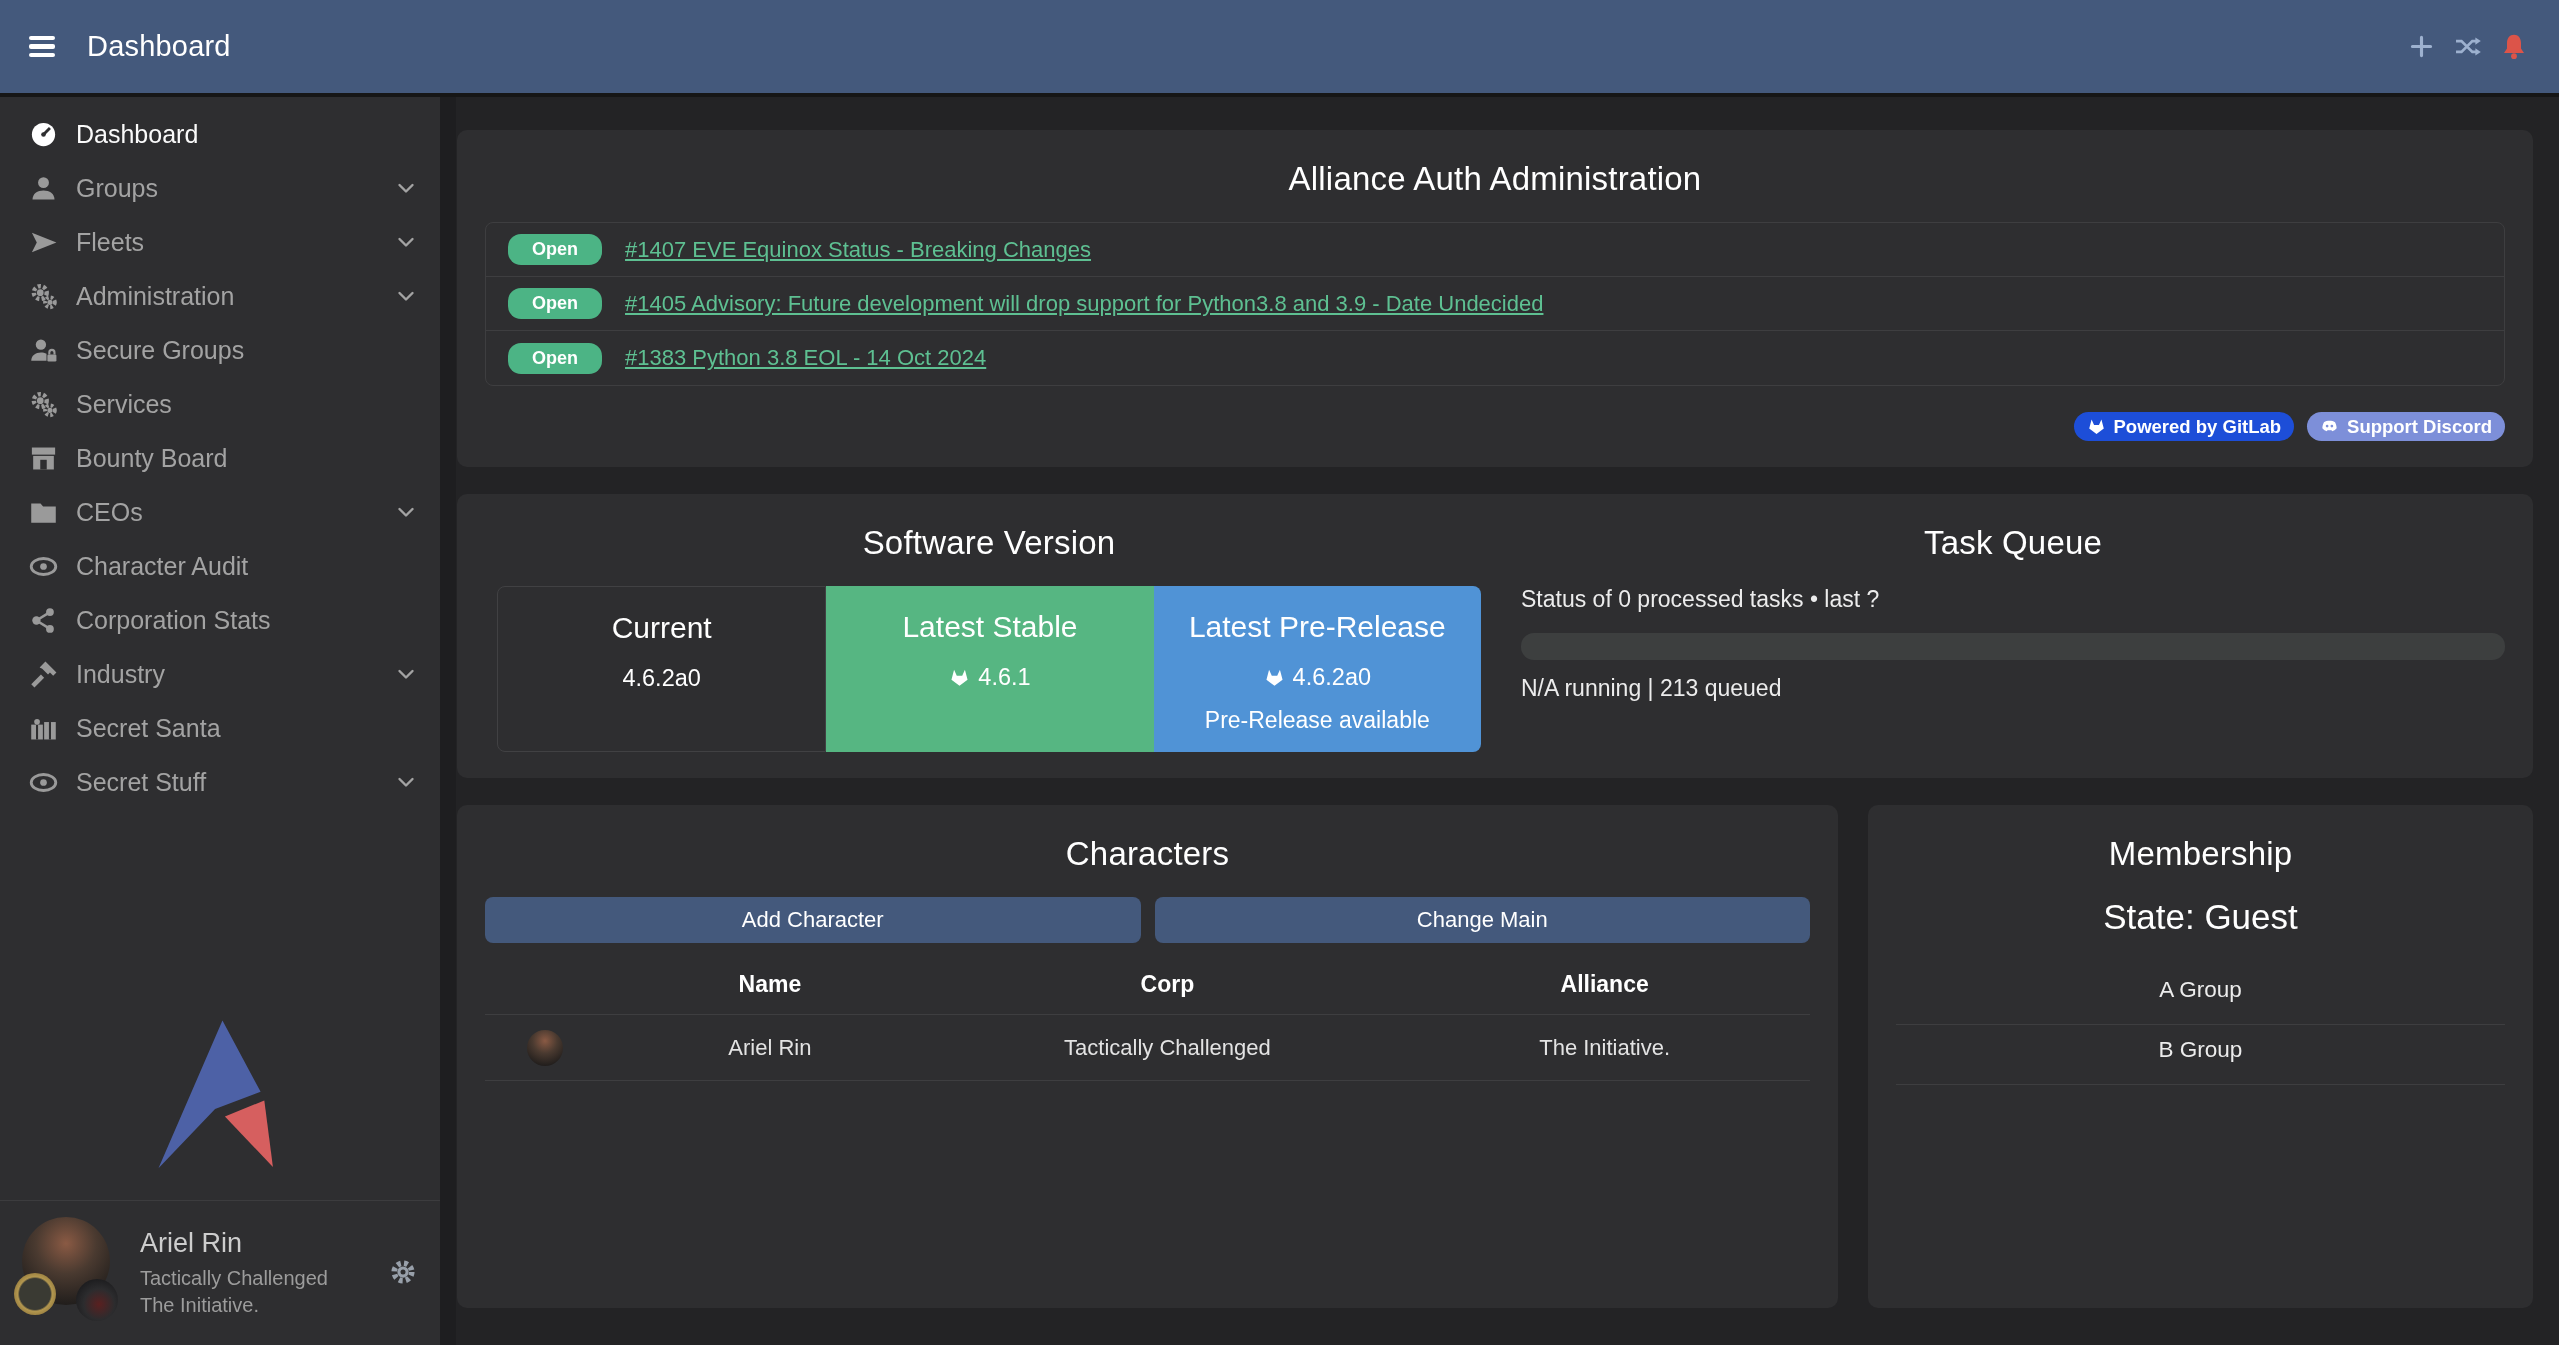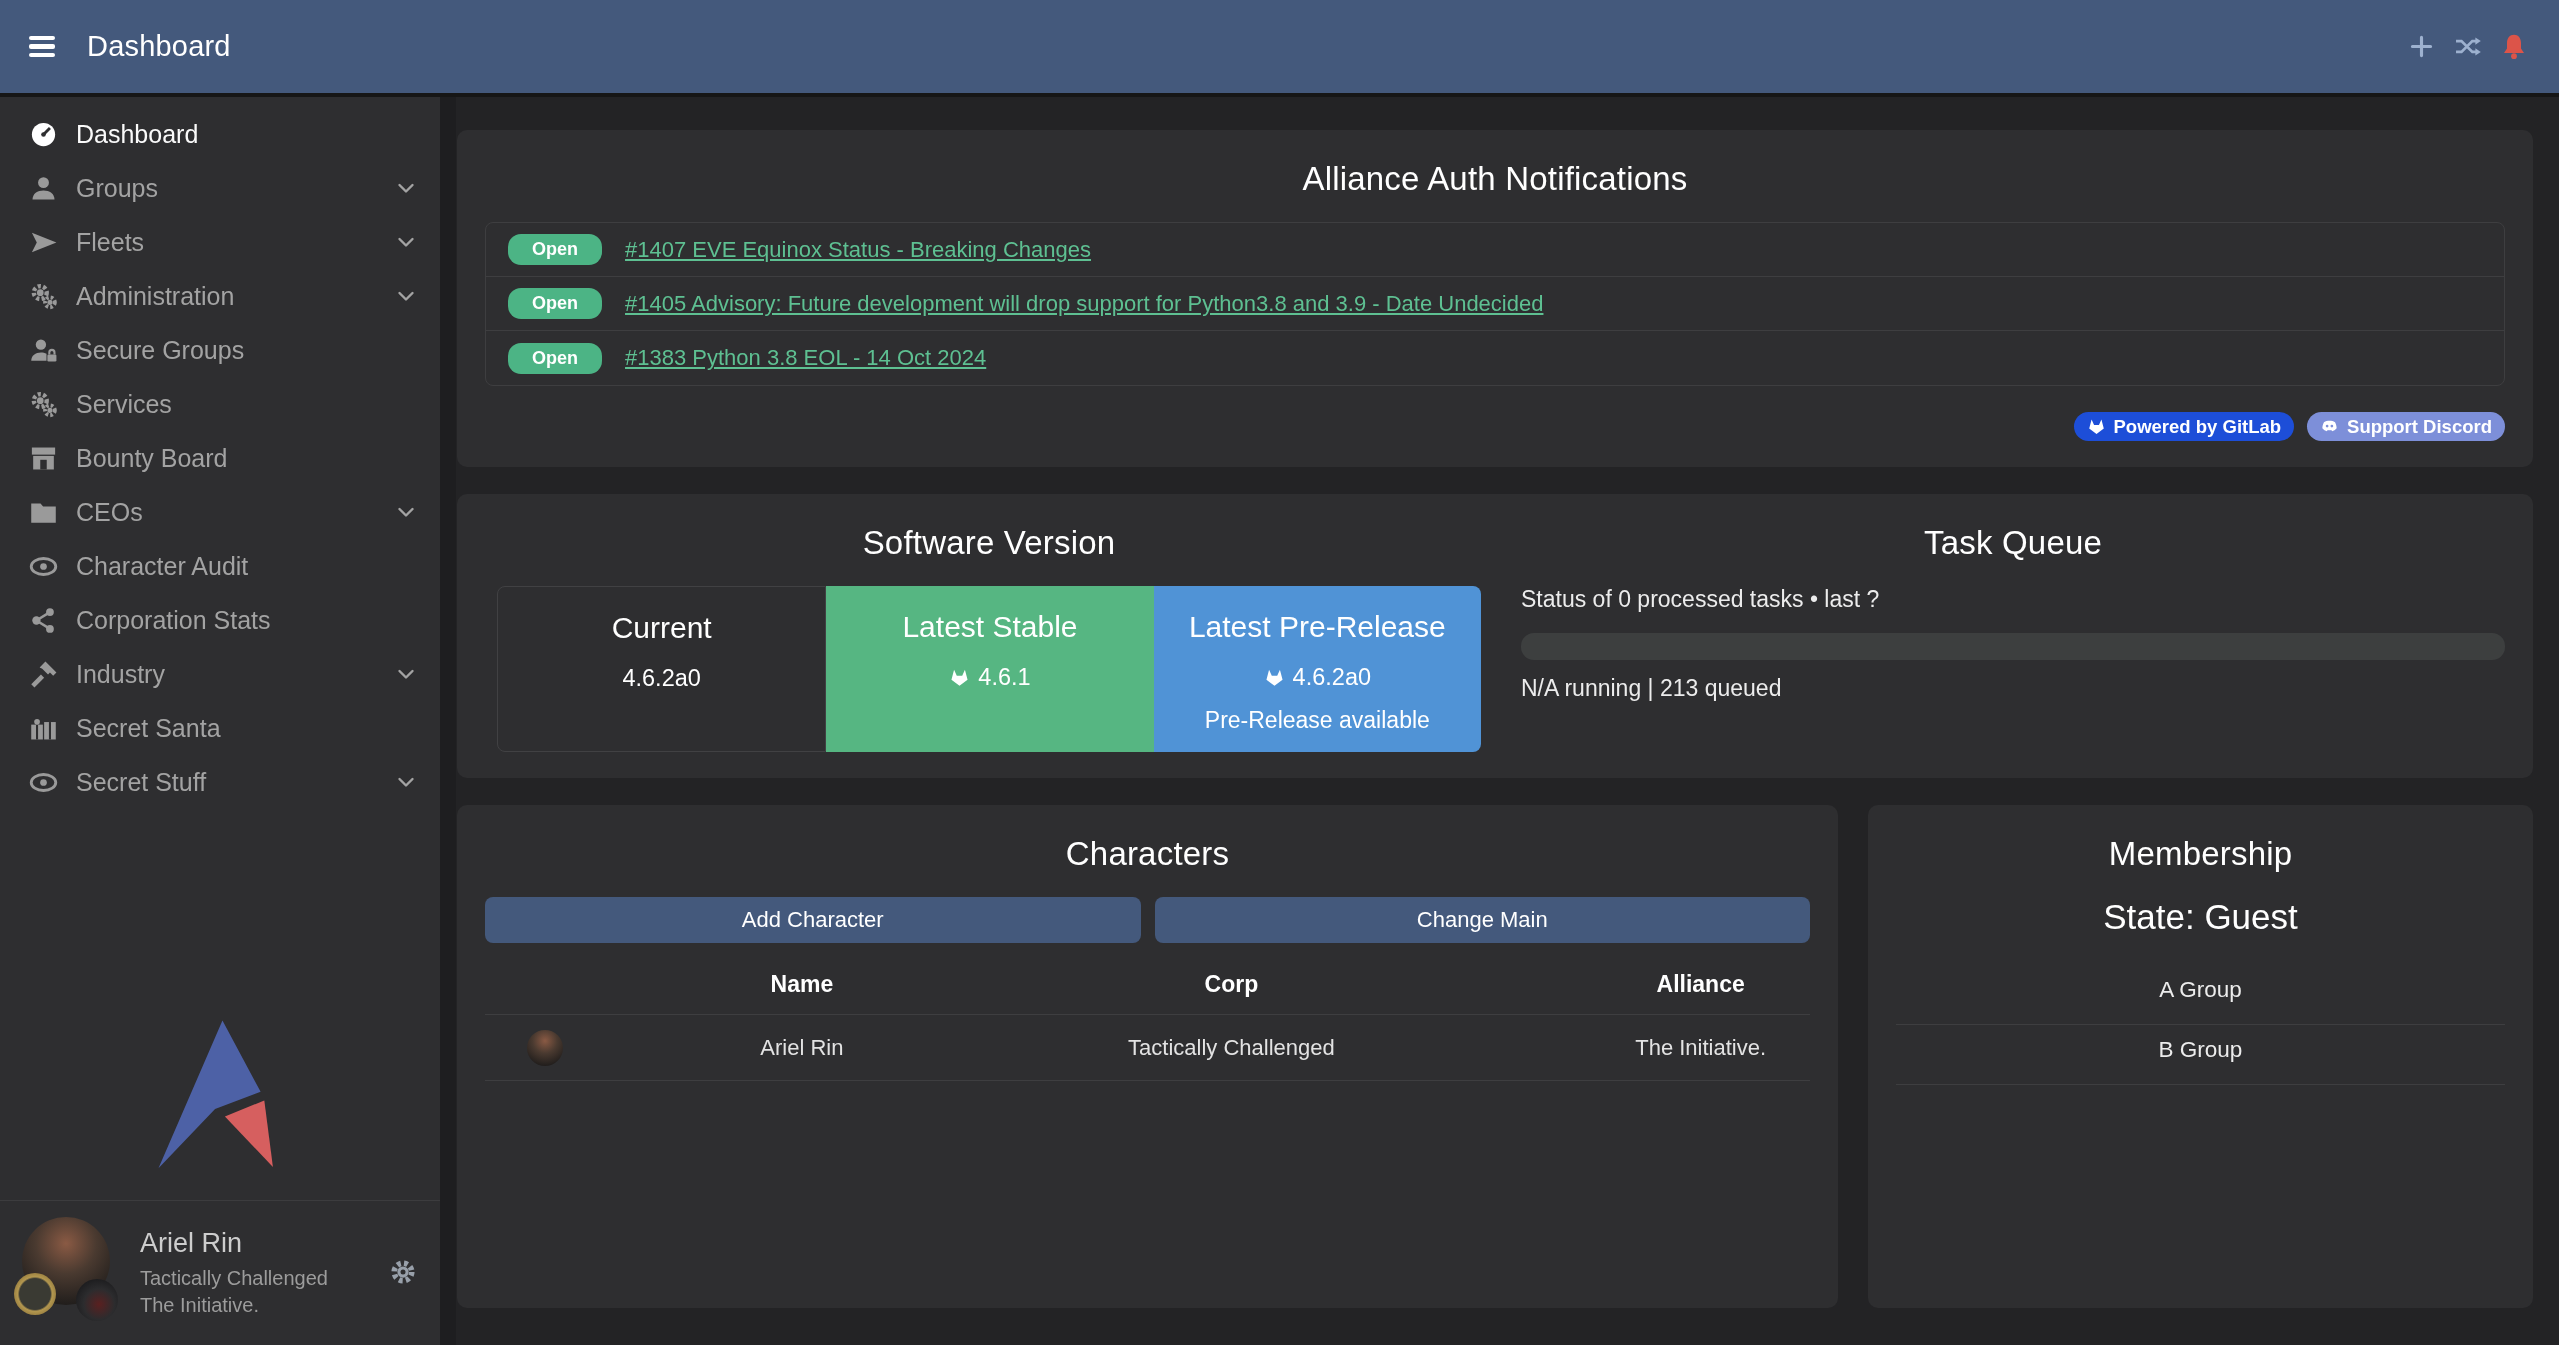--- a/index.html
+++ b/index.html
@@ -79,21 +79,21 @@
   .progress{height:27px;background:#3d3f3f;border-radius:13px;overflow:hidden;margin-bottom:15px;}
   .progress .fill{height:100%;width:0%;background:#4cb485;}
   .tq-queue{font-size:23px;color:#ececec;}
 
   
   .row3{display:flex;gap:30px;}
   .panel.characters{flex:0 0 1381px;height:503px;}
   .panel.membership{flex:1;height:503px;}
   .char-buttons{display:flex;gap:14px;margin-bottom:28px;}
   .btn-blue{flex:1;height:46px;background:#44597c;border:none;border-radius:8px;color:#fff;font-size:22px;font-family:inherit;cursor:pointer;}
-  .char-table .thead,.char-table .trow{display:grid;grid-template-columns:9% 25% 35% 31%;align-items:center;text-align:center;gap:32px;}
+  .char-table .thead,.char-table .trow{display:grid;grid-template-columns:9% 25% 35% 31%;align-items:center;text-align:center;}
   .char-table .thead{font-weight:bold;font-size:23px;color:#fff;padding-bottom:16px;border-bottom:1px solid #3e3e40;}
   .char-table .trow{height:66px;border-bottom:1px solid #3e3e40;font-size:22px;color:#e3e3e3;}
   .char-avatar{width:36px;height:36px;border-radius:50%;margin:0 auto;
      background:radial-gradient(circle at 50% 30%,#8a5a44 0%,#4a3a30 40%,#1d1b1a 85%);}
   .mem-state{text-align:center;font-size:35px;color:#fff;margin:2px 0 28px;}
   .mem-item{text-align:center;font-size:22.5px;color:#ececec;padding:12px 0 21px;border-bottom:1px solid #3e3e40;}
 </style>
 </head>
 <body>
 
@@ -288,21 +288,21 @@
             <circle cx="12" cy="12" r="2" fill="#2e2e30"></circle>
           </svg>
       </div>
     </aside>
 
     <div class="gutter"></div>
 
     <main class="main">
 
       <section class="panel">
-        <h2>Alliance Auth Notifications</h2>
+        <h2>Alliance Auth Administration</h2>
         <div class="notif-list">
           <div class="notif-row">
             <span class="badge-open">Open</span>
             <a class="notif-link">#1407 EVE Equinox Status - Breaking Changes</a>
           </div>
           <div class="notif-row">
             <span class="badge-open">Open</span>
             <a class="notif-link">#1405 Advisory: Future development will drop support for Python3.8 and 3.9 - Date Undecided</a>
           </div>
           <div class="notif-row">

